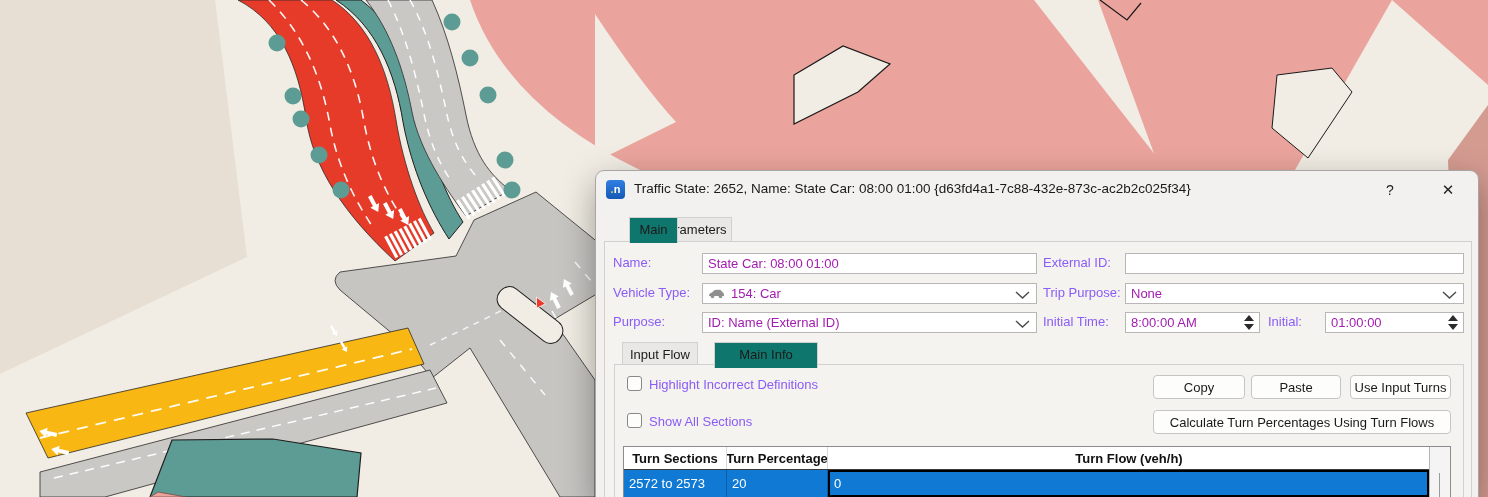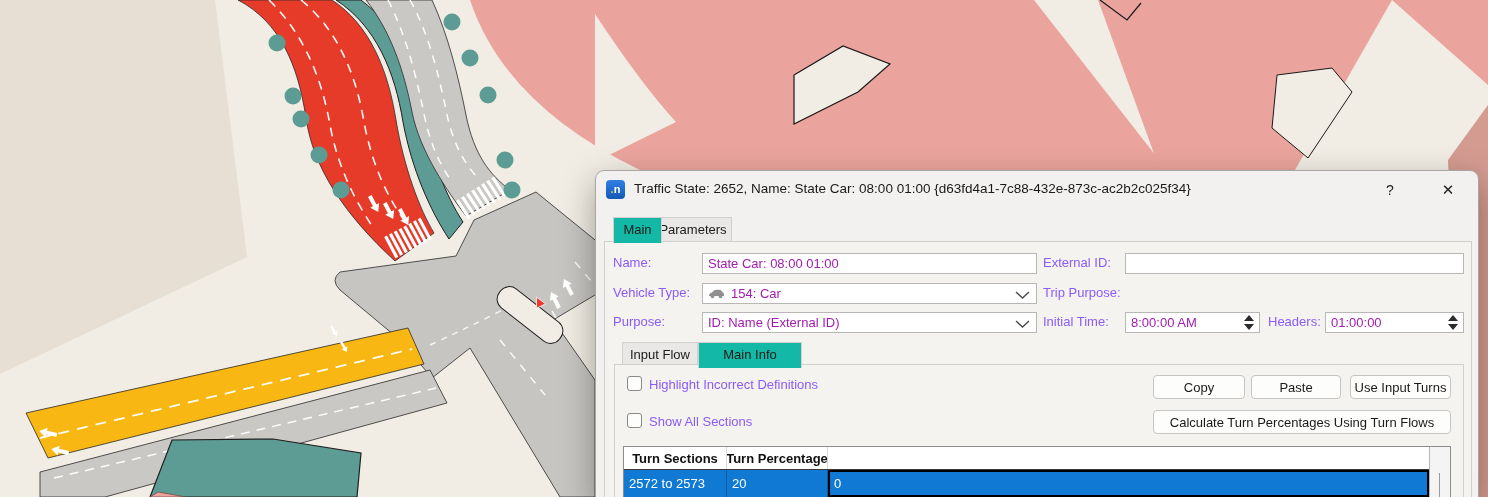--- a/index.html
+++ b/index.html
@@ -16,21 +16,21 @@
            justify-content:center;font-size:11px;font-weight:bold;line-height:1;}
   .appicon .dot{color:#f3c437;}
   .appicon .n{color:#fff;}
   .title{position:absolute;left:38px;top:10px;font-size:13.5px;color:#1b1a19;white-space:nowrap;}
   .tbtn{position:absolute;top:7px;width:24px;height:24px;display:flex;align-items:center;
         justify-content:center;color:#222;}
   .help{right:76px;font-size:14px;}
   .close{right:18px;font-size:15px;}
   .tab{position:absolute;box-sizing:border-box;height:25px;line-height:24px;text-align:center;
        font-size:13px;color:#1b1a19;background:#eae8e6;border:1px solid #d2d0ce;}
-  .tab.sel{background:#14b8a6;border-bottom:none;height:26px;z-index:4;}
+  .tab.sel{background:#0f766e;border-bottom:none;height:26px;z-index:4;margin-left:16px;}
   .pane{position:absolute;background:#f4f3f0;border:1px solid #d2d0ce;box-sizing:border-box;z-index:2;}
   #mainpane{left:8px;top:70px;width:868px;height:260px;}
   .lbl{position:absolute;font-size:13px;color:#8b5cf6;white-space:nowrap;}
   .field{position:absolute;box-sizing:border-box;height:21px;background:#fff;
          border:1px solid #b9b7b5;font-size:13px;color:#a21caf;line-height:19px;
          padding:0 5px;white-space:nowrap;overflow:hidden;}
   .combo{padding-right:26px;}
   .chev{position:absolute;right:6px;top:7px;}
   .caricon{position:absolute;left:5px;top:5px;}
   .withicon{padding-left:26px;}
@@ -196,37 +196,43 @@
           <path d="M1,7 Q1,4 4,3.5 L6,1.5 Q7,0.8 9,0.8 L11,0.8 Q12.5,0.8 13.5,2 L14.8,3.6 Q16,4 16,6 L16,7 Z" fill="#8f8f8f"></path>
           <circle cx="4.5" cy="7.5" r="1.8" fill="#8f8f8f"></circle>
             <circle cx="12.5" cy="7.5" r="1.8" fill="#8f8f8f"></circle>
         </svg>
         <span>154: Car</span>
         <svg class="chev" width="15" height="8" viewBox="0 0 15 8">
           <polyline points="1,1 7.5,7 14,1" fill="none" stroke="#4a4a4a" stroke-width="1.4"></polyline>
         </svg>
       </div>
       <span class="lbl" style="left:438px;top:43px;">Trip Purpose:</span>
+      <div class="field combo" style="left:520px;top:41px;width:339px;">
+        <span>None</span>
+        <svg class="chev" width="15" height="8" viewBox="0 0 15 8">
+          <polyline points="1,1 7.5,7 14,1" fill="none" stroke="#4a4a4a" stroke-width="1.4"></polyline>
+        </svg>
+      </div>
 
       <span class="lbl" style="left:8px;top:72px;">Purpose:</span>
       <div class="field combo" style="left:97px;top:70px;width:335px;">
         <span>ID: Name (External ID)</span>
         <svg class="chev" width="15" height="8" viewBox="0 0 15 8">
           <polyline points="1,1 7.5,7 14,1" fill="none" stroke="#4a4a4a" stroke-width="1.4"></polyline>
         </svg>
       </div>
       <span class="lbl" style="left:438px;top:72px;">Initial Time:</span>
       <div class="field" style="left:520px;top:70px;width:135px;padding-right:18px;">
         <span>8:00:00 AM</span>
         <div class="spinbox">
           <div class="sup"></div>
           <div class="sdn"></div>
         </div>
       </div>
-      <span class="lbl" style="left:663px;top:72px;">Headers:</span>
+      <span class="lbl" style="left:663px;top:72px;">Initial:</span>
       <div class="field" style="left:720px;top:70px;width:139px;padding-right:18px;">
         <span>01:00:00</span>
         <div class="spinbox">
           <div class="sup"></div>
           <div class="sdn"></div>
         </div>
       </div>
 
       <div class="tab" style="left:17px;top:100px;width:76px;">Input Flow</div>
       <div class="tab sel" style="left:93px;top:100px;width:104px;z-index:5;">Main Info</div>
@@ -241,20 +247,21 @@
 
         <div class="btn" style="left:538px;top:10px;width:92px;height:24px;">Copy</div>
         <div class="btn" style="left:636px;top:10px;width:90px;height:24px;">Paste</div>
         <div class="btn" style="left:735px;top:10px;width:101px;height:24px;">Use Input Turns</div>
         <div class="btn" style="left:538px;top:45px;width:298px;height:24px;">Calculate Turn Percentages Using Turn Flows</div>
 
         <div class="tbl">
           <div class="hrow">
             <div class="th c1">Turn Sections</div>
             <div class="th c2">Turn Percentage</div>
+            <div class="th c3">Turn Flow (veh/h)</div>
           </div>
           <div class="r1">
             <div class="td c1">2572 to 2573</div>
             <div class="td c2">20</div>
             <div class="td c3">
               <div class="editor">0</div>
             </div>
           </div>
 
           <div class="sbar">

